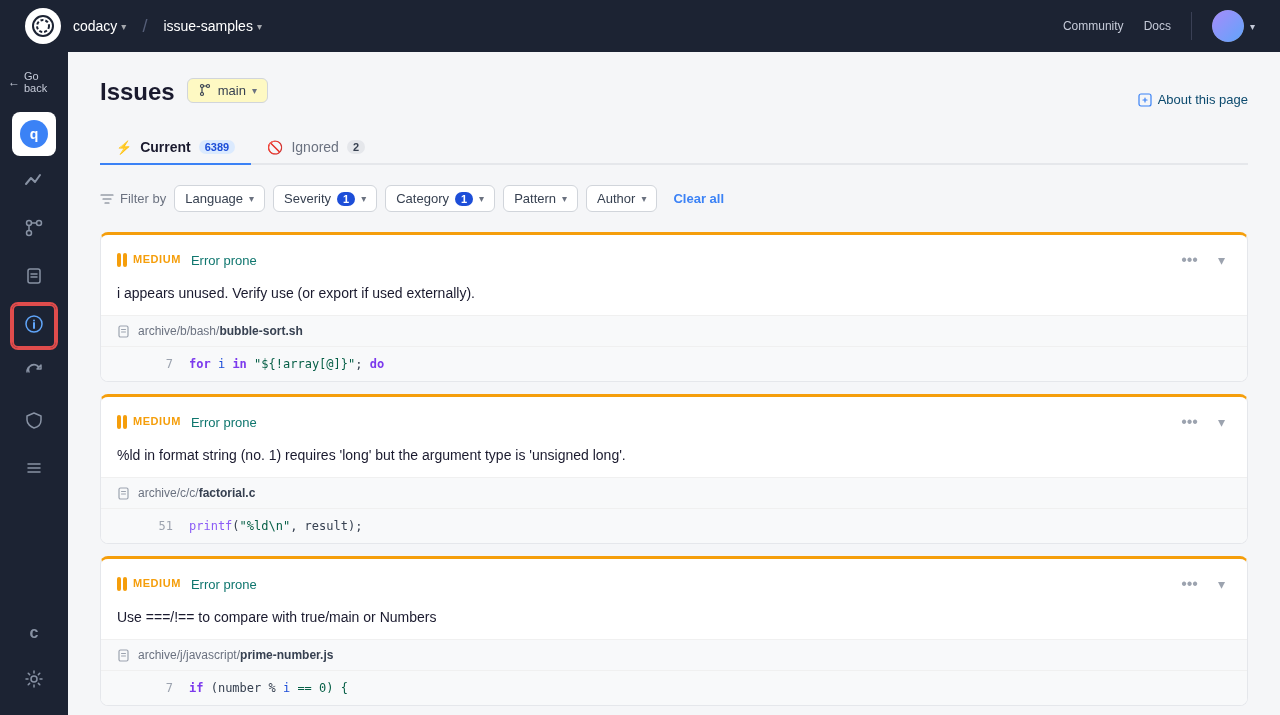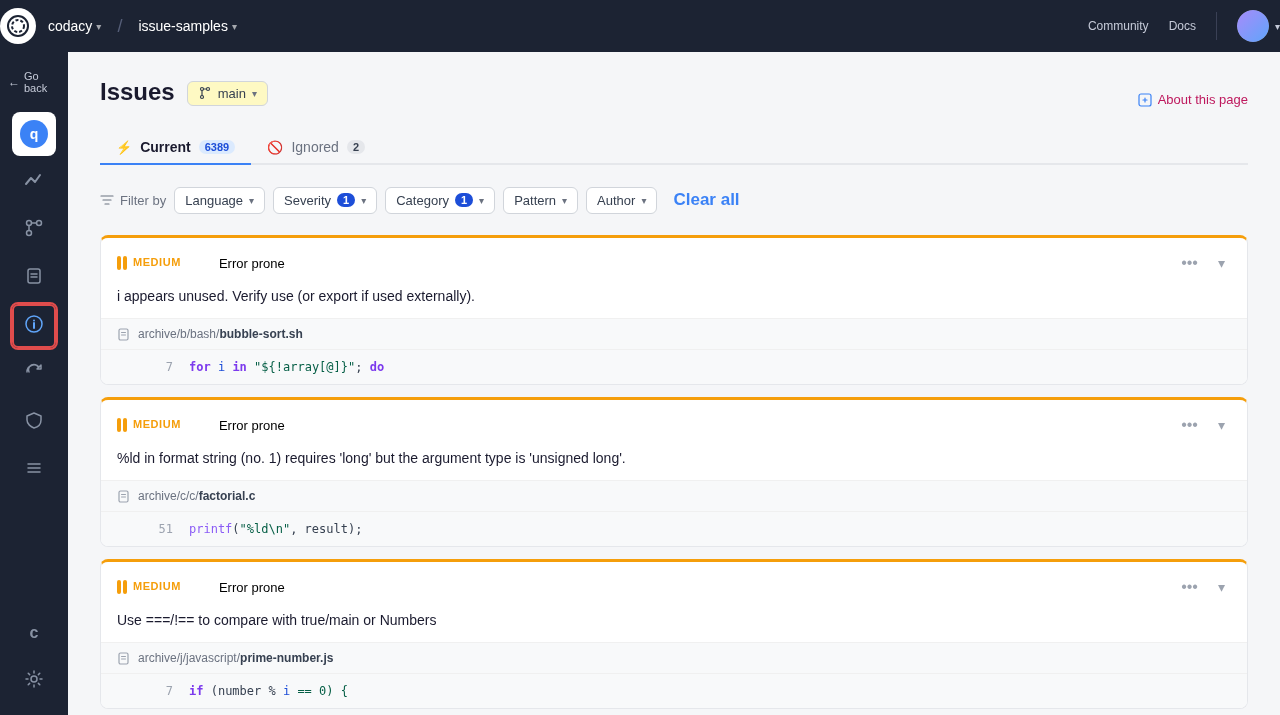--- a/index.html
+++ b/index.html
@@ -4,21 +4,21 @@
   <style>
     * { box-sizing: border-box; margin: 0; padding: 0; }
     body { font-family: -apple-system, BlinkMacSystemFont, 'Segoe UI', sans-serif; background: #f5f6f8; color: #1a1a2e; }
 
     
     .topnav {
       background: #1c2333;
       height: 52px;
       display: flex;
       align-items: center;
-      padding: 0 0;
+      padding: 0 25px;
       gap: 12px;
       position: fixed;
       top: 0; left: 0; right: 0;
       z-index: 100;
     }
     .topnav-logo {
       width: 36px; height: 36px;
       border-radius: 50%;
       background: #fff;
       display: flex; align-items: center; justify-content: center;
@@ -110,41 +110,41 @@
     }
 
     
     .page-header {
       display: flex;
       align-items: center;
       justify-content: space-between;
       margin-bottom: 24px;
     }
     .page-title-area {
-      display: flex; align-items: flex-end; gap: 12px;
+      display: flex; align-items: flex-start; gap: 12px;
     }
     .page-title {
       font-size: 24px;
       font-weight: 700;
       color: #1a1a2e;
     }
     .branch-selector {
       display: flex; align-items: center; gap: 6px;
       border: 1px solid #d1d5db;
       border-radius: 6px;
       padding: 4px 10px;
       font-size: 13px;
       background: #fef9c3;
       cursor: pointer;
       color: #374151;
     }
     .branch-chevron { color: #6b7280; font-size: 10px; }
     .about-link {
       display: flex; align-items: center; gap: 6px;
-      color: #be185d;
+      color: #0c4a6e;
       font-size: 13px;
       cursor: pointer;
       text-decoration: none;
       margin-top: 16px;
     }
 
     
     .tabs {
       display: flex;
       gap: 0;
@@ -204,21 +204,21 @@
       background: #1d4ed8;
       color: #fff;
       font-size: 11px;
       font-weight: 700;
       padding: 1px 6px;
       border-radius: 10px;
     }
     .filter-btn .chevron { color: #6b7280; font-size: 10px; }
     .clear-all {
       color: #3b82f6;
-      font-size: 17px;
+      font-size: 13px;
       font-weight: 600;
       cursor: pointer;
       background: none;
       border: none;
       padding: 5px 8px;
     }
 
     
     .issue-card {
       background: #fff;
@@ -248,22 +248,21 @@
     }
     .severity-label {
       font-size: 11px;
       font-weight: 700;
       color: #f59e0b;
       letter-spacing: 0.05em;
       text-transform: uppercase;
     }
     .category-label {
       font-size: 13px;
-      color: #000000;
-      margin-left: 28px;
+      color: #0f766e;
     }
     .issue-actions {
       margin-left: auto;
       display: flex; align-items: center; gap: 8px;
     }
     .dots-btn {
       background: none; border: none; cursor: pointer;
       color: #9ca3af; font-size: 16px; padding: 2px 6px;
     }
     .expand-btn {

